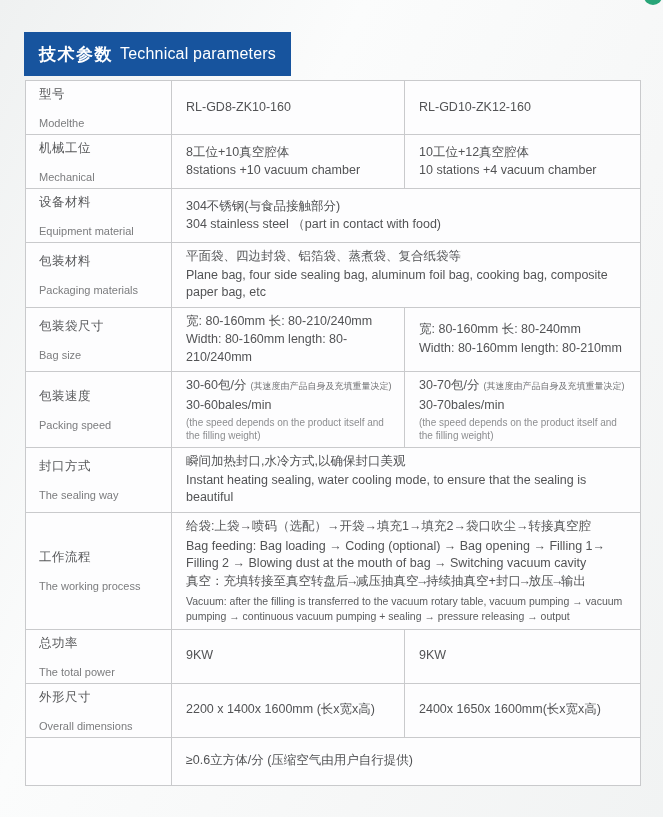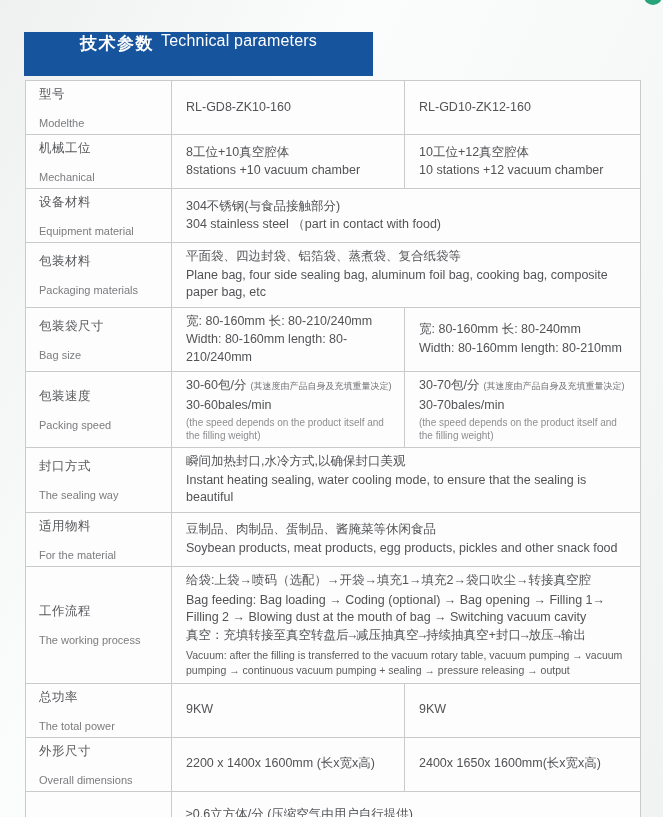--- a/index.html
+++ b/index.html
@@ -2,22 +2,22 @@
 <html><head>
 <meta charset="utf-8">
 <style>
   html,body{margin:0;padding:0;background:#e9ebeb;}
   .stage{
     position:relative;width:663px;height:817px;overflow:hidden;
     background:linear-gradient(115deg,#eff1f1 0%,#fbfcfc 35%,#f6f7f7 70%,#f1f3f3 100%);
     font-family:"Liberation Sans","DejaVu Sans",sans-serif;
   }
   .banner{
-    position:absolute;left:24px;top:32px;width:349px;height:44px;
-    display:flex;justify-content:center;gap:7px;
+    position:absolute;left:24px;top:32px;width:267px;height:44px;
+    display:flex;align-items:center;justify-content:center;gap:7px;
     color:#ffffff;
   }
   .banner .cn{font-size:17px;font-weight:bold;letter-spacing:1.5px;}
   .banner .en{font-size:16px;font-weight:500;letter-spacing:0.2px;}
   .green-dot{position:absolute;left:644px;top:-12px;width:18px;height:17px;border-radius:50%;}
   table.params{
     position:absolute;left:25px;top:80px;width:615px;
     border-collapse:collapse;table-layout:fixed;background:#fdfdfe;
   }
   td{border:1px solid #c9cacc;vertical-align:middle;padding:5px 10px 5px 14px;overflow:hidden;}
@@ -69,21 +69,21 @@
       <td class="lab">
         <div class="cn">机械工位</div>
         <div class="en">Mechanical</div>
       </td>
       <td>
         <div class="vl">8工位+10真空腔体</div>
         <div class="vl">8stations +10 vacuum chamber</div>
       </td>
       <td>
         <div class="vl">10工位+12真空腔体</div>
-        <div class="vl">10 stations +12 vacuum chamber</div>
+        <div class="vl">10 stations +4 vacuum chamber</div>
       </td>
     </tr>
 
     <tr style="height:52px">
       <td class="lab">
         <div class="cn">设备材料</div>
         <div class="en">Equipment material</div>
       </td>
       <td colspan="2">
         <div class="vl">304不锈钢(与食品接触部分)</div>
@@ -138,30 +138,20 @@
       <td class="lab">
         <div class="cn">封口方式</div>
         <div class="en">The sealing way</div>
       </td>
       <td colspan="2">
         <div class="vl">瞬间加热封口,水冷方式,以确保封口美观</div>
         <div class="vl">Instant heating sealing, water cooling mode, to ensure that the sealing is beautiful</div>
       </td>
     </tr>
 
-    <tr style="height:47px">
-      <td class="lab">
-        <div class="cn">适用物料</div>
-        <div class="en">For the material</div>
-      </td>
-      <td colspan="2">
-        <div class="vl">豆制品、肉制品、蛋制品、酱腌菜等休闲食品</div>
-        <div class="vl">Soybean products, meat products, egg products, pickles and other snack food</div>
-      </td>
-    </tr>
 
     <tr style="height:117px">
       <td class="lab">
         <div class="cn">工作流程</div>
         <div class="en">The working process</div>
       </td>
       <td colspan="2" style="padding-right:8px">
         <div class="vl mb2">给袋:上袋→喷码（选配）→开袋→填充1→填充2→袋口吹尘→转接真空腔</div>
         <div class="vl">Bag feeding: Bag loading → Coding (optional) → Bag opening → Filling 1→ Filling 2 → Blowing dust at the mouth of bag → Switching vacuum cavity</div>
         <div class="vl gap-top mb2">真空：充填转接至真空转盘后→减压抽真空→持续抽真空+封口→放压→输出</div>

